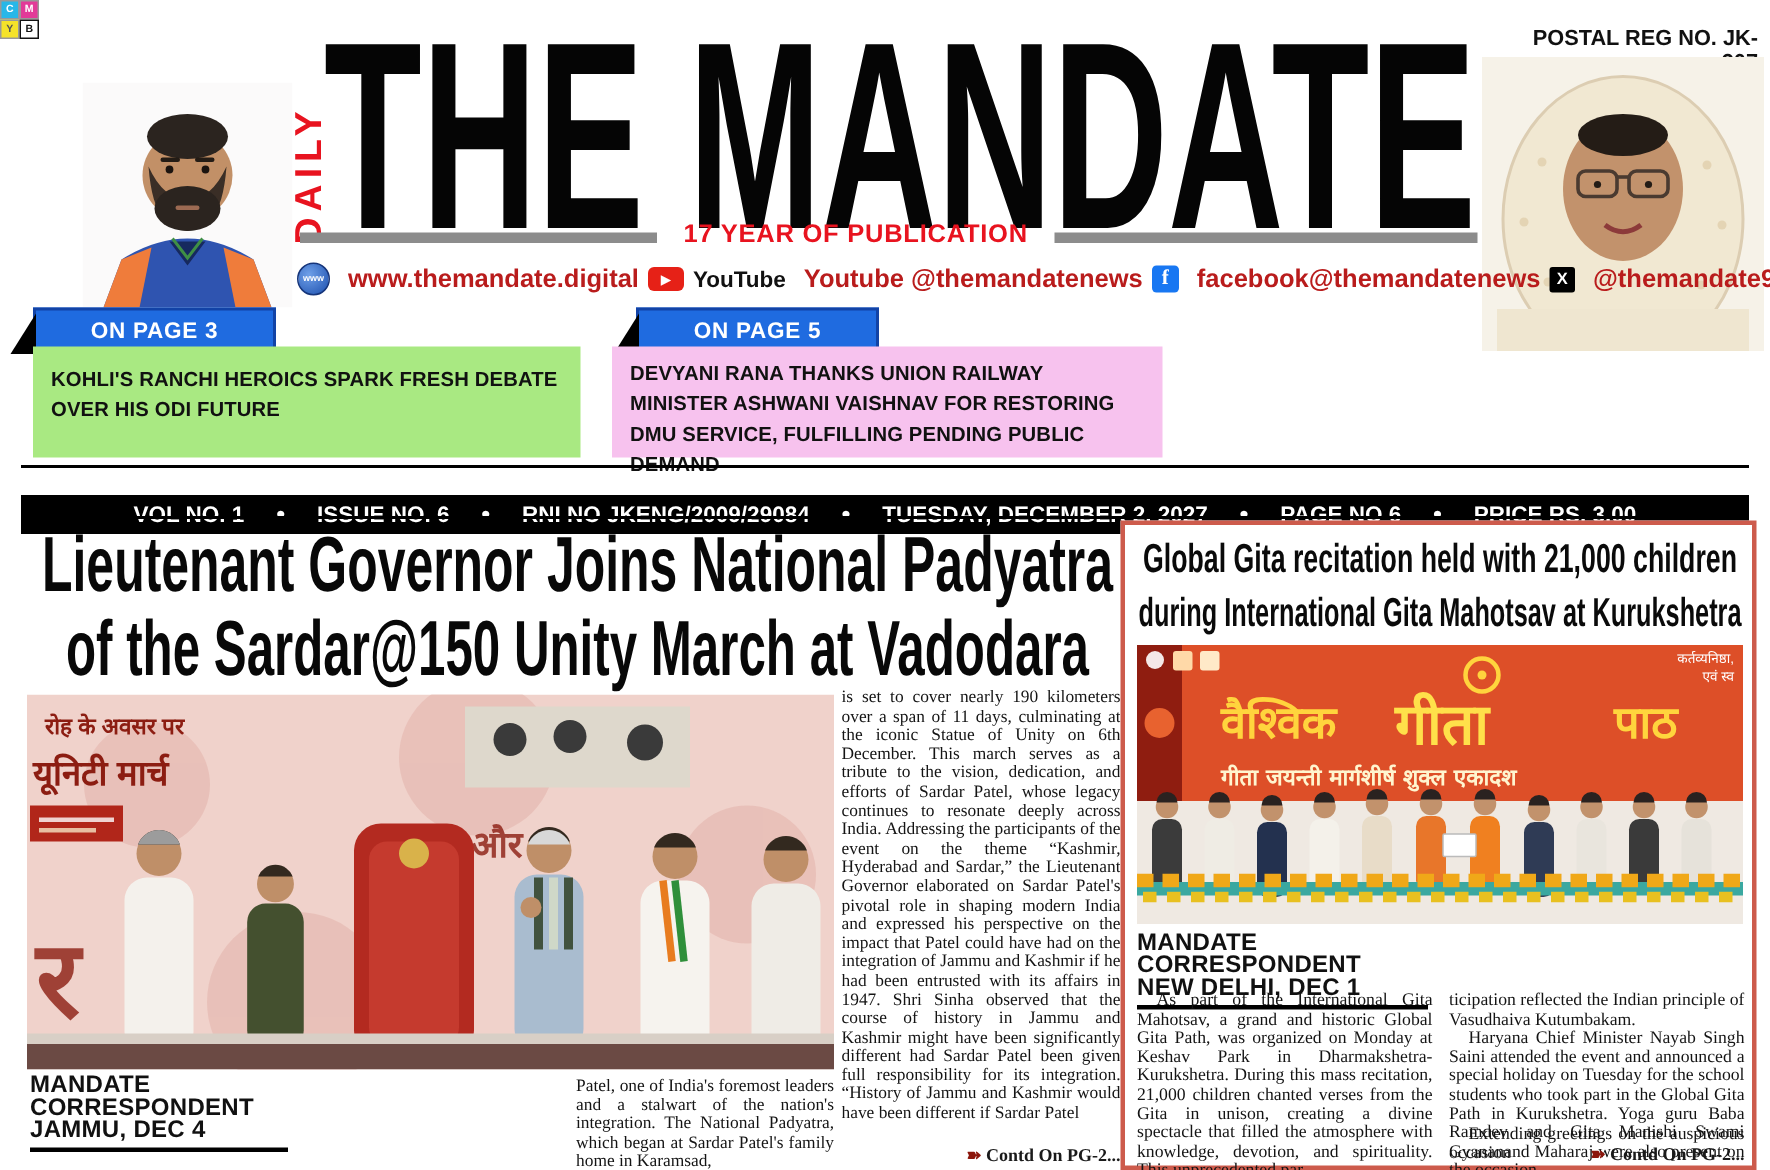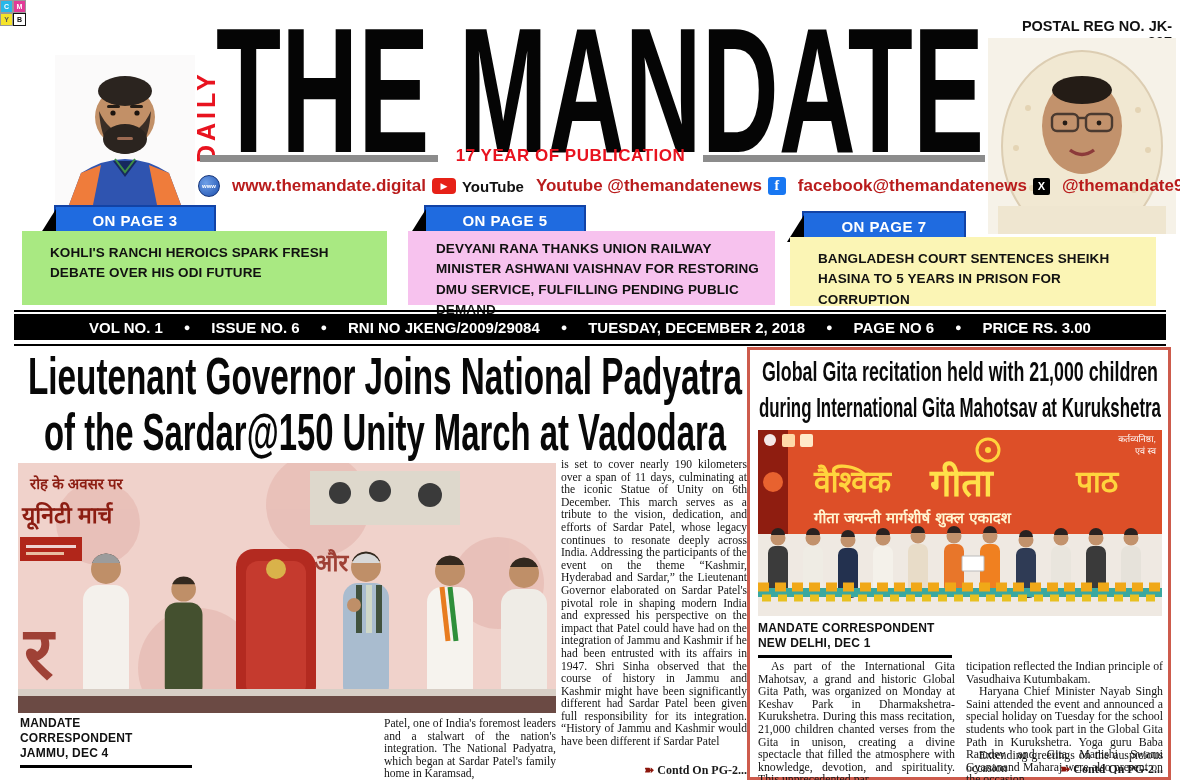--- a/index.html
+++ b/index.html
@@ -46,41 +46,41 @@
   .ic-ig::before{content:"";position:absolute;right:2.5px;top:2.5px;width:2.5px;height:2.5px;
     border-radius:50%;background:#fff;}
 
   
   .ribbon{height:27px;background:#1f6be0;border:2px solid #1243a6;border-bottom-width:4px;
     color:#fff;font-weight:bold;font-size:15px;display:flex;align-items:center;justify-content:center;
     letter-spacing:.5px;}
   .ribbon::before{content:"";position:absolute;left:-17px;top:2px;width:0;height:0;
     border-left:17px solid transparent;border-bottom:27px solid #000;}
   .teaser-box{font-weight:bold;font-size:13.5px;line-height:1.5;letter-spacing:.1px;
-    padding:12px 12px 0 28px;box-sizing:border-box;}
-  .t1r{left:54px;top:205px;width:158px;}
+    padding:12px 12px 0 12px;box-sizing:border-box;}
+  .t1r{left:22px;top:205px;width:158px;}
   .t1b{left:22px;top:231px;width:365px;height:74px;background:#a9e982;}
   .t2r{left:424px;top:205px;width:158px;}
   .t2b{left:408px;top:231px;width:367px;height:74px;background:#f7c2ee;padding-top:8px;}
   .t3r{left:802px;top:211px;width:160px;}
   .t3b{left:790px;top:237px;width:366px;height:69px;background:#fbf5b5;}
 
   
   .infobar-line{left:14px;width:1152px;height:2px;background:#000;}
-  .infobar{left:14px;top:314px;width:1152px;height:26px;background:#000;color:#fff;
+  .infobar{left:14px;top:330px;width:1152px;height:26px;background:#000;color:#fff;
     display:flex;align-items:center;justify-content:space-between;padding:0 75px;box-sizing:border-box;
     font-weight:bold;font-size:15px;}
   .infobar .dot{font-size:11px;}
 
   
   .hl-svg{left:20px;}
   .serif{font-family:"Liberation Serif","DejaVu Serif",serif;}
   .bodytxt{font-size:11.6px;line-height:12.6px;text-align:justify;color:#141414;}
   .indent{text-indent:13px;}
-  .byline{font-weight:bold;font-size:12px;line-height:15px;letter-spacing:.2px;}
+  .byline{font-weight:bold;font-size:16px;line-height:15px;letter-spacing:.2px;}
   .byline-rule{height:2.5px;background:#000;margin-top:4px;}
   .rightcol{left:561px;top:459px;width:186px;height:303px;overflow:hidden;}
   .contd{font-family:"Liberation Serif",serif;font-weight:bold;font-size:12px;color:#1a1a1a;
     text-align:right;}
   .contd .arr{color:#8c160c;}
   .lead-contd{left:601px;top:763px;width:146px;}
   .col1{left:20px;top:755px;width:172px;}
   .col2{left:202px;top:718px;width:172px;}
   .col3{left:384px;top:718px;width:172px;}
   .lead-byline{left:20px;top:716px;width:172px;}
@@ -158,32 +158,30 @@
     <path d="M82,112 q12,9 24,0" stroke="#8c3a3a" stroke-width="3.4" fill="none"></path>
     <rect x="10" y="168" width="168" height="28" fill="#efe6d0"></rect>
   </svg>
 
   <div class="abs ribbon t1r">ON PAGE 3</div>
   <div class="abs teaser-box t1b">KOHLI'S RANCHI HEROICS SPARK FRESH DEBATE OVER HIS ODI FUTURE</div>
 
   <div class="abs ribbon t2r">ON PAGE 5</div>
   <div class="abs teaser-box t2b">DEVYANI RANA THANKS UNION RAILWAY MINISTER ASHWANI VAISHNAV FOR RESTORING DMU SERVICE, FULFILLING PENDING PUBLIC DEMAND</div>
 
-  <div class="abs ribbon t3r">ON PAGE 7</div>
-  <div class="abs teaser-box t3b">BANGLADESH COURT SENTENCES SHEIKH HASINA TO 5 YEARS IN PRISON FOR CORRUPTION</div>
 
   <div class="abs infobar-line" style="top:310px;"></div>
   <div class="abs infobar">
     <span>VOL NO. 1</span>
     <span class="dot">●</span>
     <span>ISSUE NO. 6</span>
     <span class="dot">●</span>
     <span>RNI NO JKENG/2009/29084</span>
     <span class="dot">●</span>
-    <span>TUESDAY,  DECEMBER 2, 2018</span>
+    <span>TUESDAY,  DECEMBER 2, 2027</span>
     <span class="dot">●</span>
     <span>PAGE NO 6</span>
     <span class="dot">●</span>
     <span>PRICE  RS. 3.00</span>
   </div>
   <div class="abs infobar-line" style="top:344px;"></div>
 
   <svg class="abs hl-svg" style="top:350px;" width="730" height="56" viewBox="0 0 730 56">
     <text x="8" y="44" font-size="52" font-weight="bold" fill="#080808" textLength="714" lengthAdjust="spacingAndGlyphs">Lieutenant Governor Joins National Padyatra</text>
   </svg>

